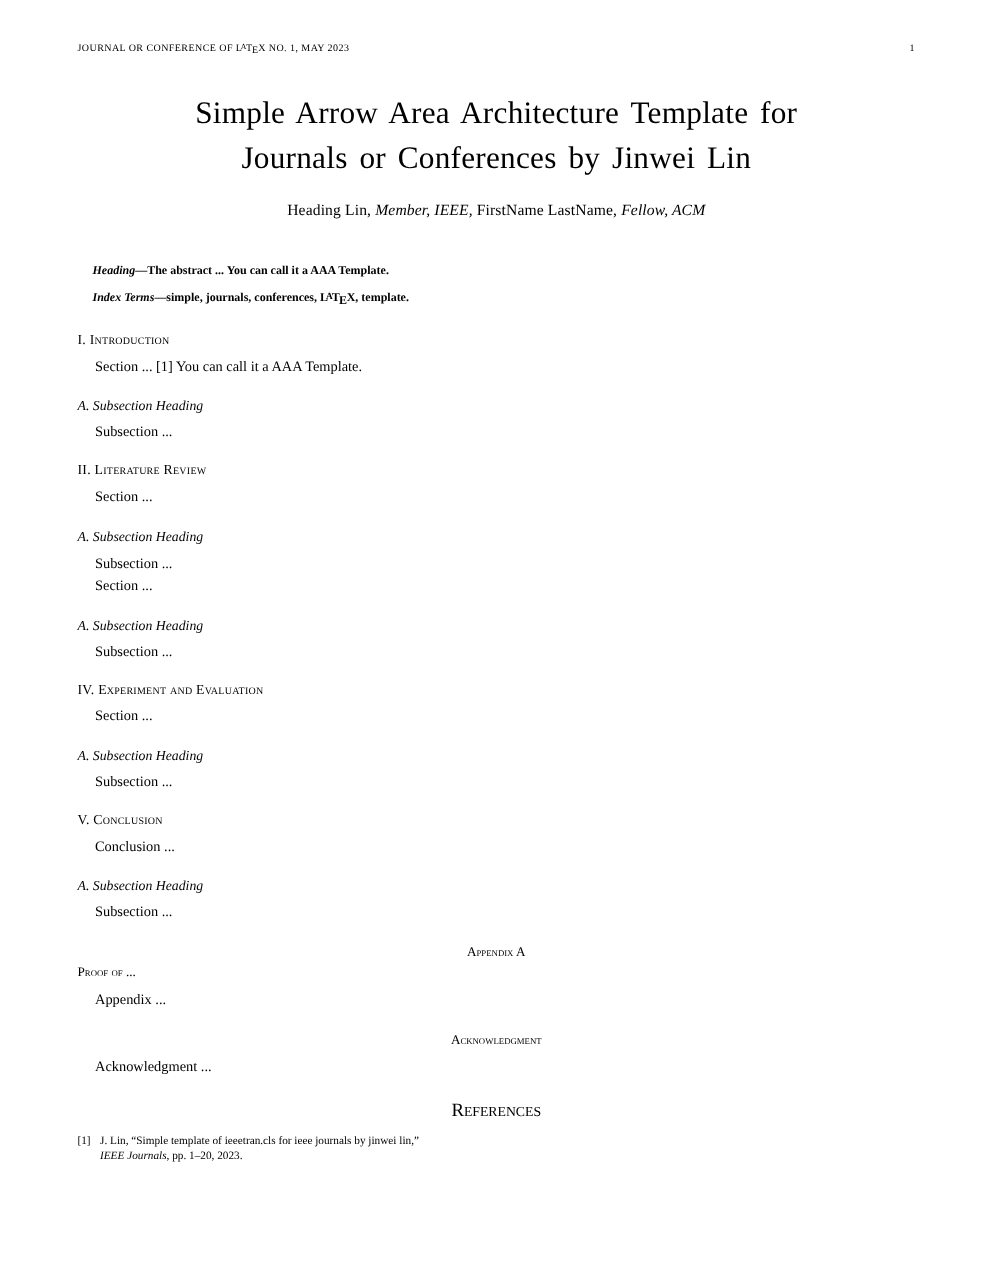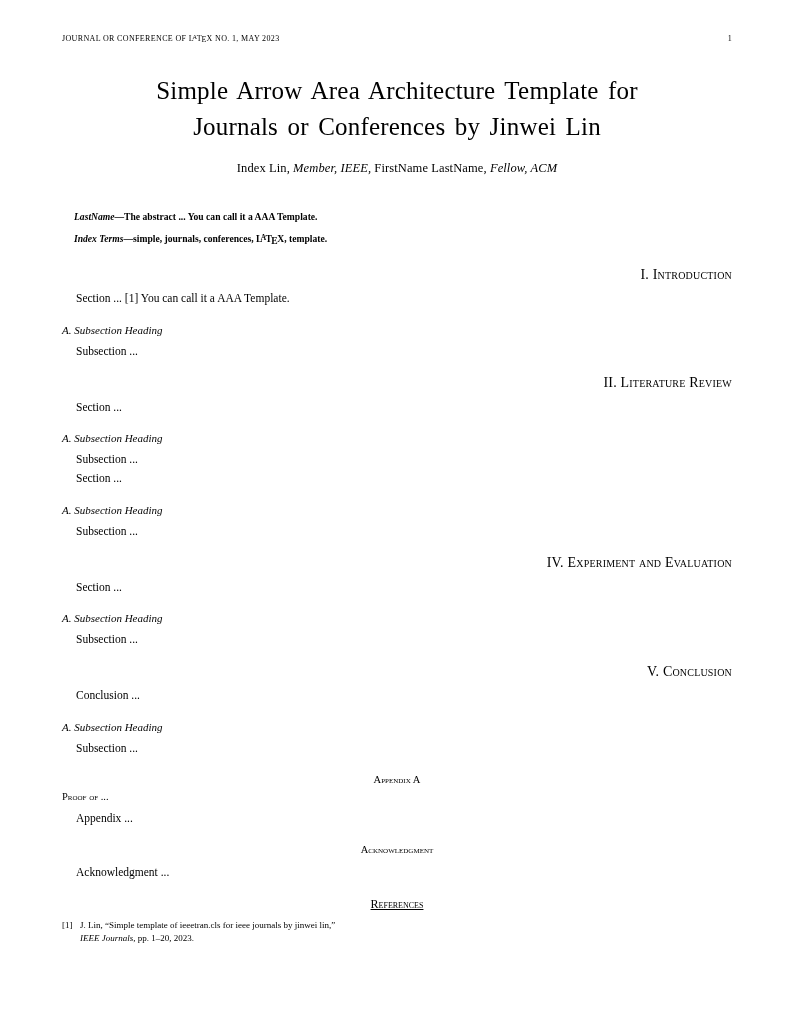--- a/index.html
+++ b/index.html
@@ -89,22 +89,22 @@
   }
   .absblock p { margin: 0 0 8px 0; }
 
   
   .body {
     margin-top: 18px;
     font-size: 11.5px;
     line-height: 1.45;
   }
   .sec-head {
-    text-align: right;
-    font-size: 14px;
+    text-align: left;
+    font-size: 11px;
     margin: 14px 0 5px 0;
     letter-spacing: 0.2px;
   }
   .sec-head .sc {
     font-variant: small-caps;
   }
   .smallcaps {
     font-variant: small-caps;
   }
   .subsec-head {
@@ -124,23 +124,22 @@
   }
   .appendix-sub {
     text-align: left;
     font-size: 10.5px;
     margin: 1px 0 6px 0;
   }
 
   
   .refs-head {
     text-align: center;
-    font-size: 12px;
+    font-size: 15px;
     margin: 16px 0 5px 0;
-    text-decoration: underline;
   }
   .ref-item {
     font-size: 9px;
     line-height: 1.42;
     display: flex;
     gap: 4px;
     margin-bottom: 2px;
   }
   .ref-num { width: 14px; flex: none; }
   .ref-text { flex: 1; }
@@ -164,28 +163,28 @@
     <div class="left"><span>JOURNAL OR CONFERENCE OF </span><span class="latex">L<span class="a">A</span>T<span class="e">E</span>X</span><span> NO. 1, MAY 2023</span></div>
     <div class="right">1</div>
   </div>
 
   <div class="title">
     <div>Simple Arrow Area Architecture Template for</div>
     <div>Journals or Conferences by Jinwei Lin</div>
   </div>
 
   <div class="authors">
-    <span>Index Lin,</span>
+    <span>Heading Lin,</span>
     <i>Member, IEEE,</i>
     <span>FirstName LastName,</span>
     <i>Fellow, ACM</i>
   </div>
 
   <div class="absblock">
-    <p><span class="lead">LastName</span><span>—</span><span>The abstract ... You can call it a AAA Template.</span></p>
+    <p><span class="lead">Heading</span><span>—</span><span>The abstract ... You can call it a AAA Template.</span></p>
     <p><span class="lead">Index Terms</span><span>—</span><span>simple, journals, conferences, </span><span class="latex">L<span class="a">A</span>T<span class="e">E</span>X</span><span>, template.</span></p>
   </div>
 
   <div class="body">
 
     <div class="sec-head"><span>I.</span>
       <span class="sc">Introduction</span></div>
     <p class="para">Section ... [1] You can call it a AAA Template.</p>
     <div class="subsec-head"><span>A.</span>
       <span>Subsection Heading</span></div>

